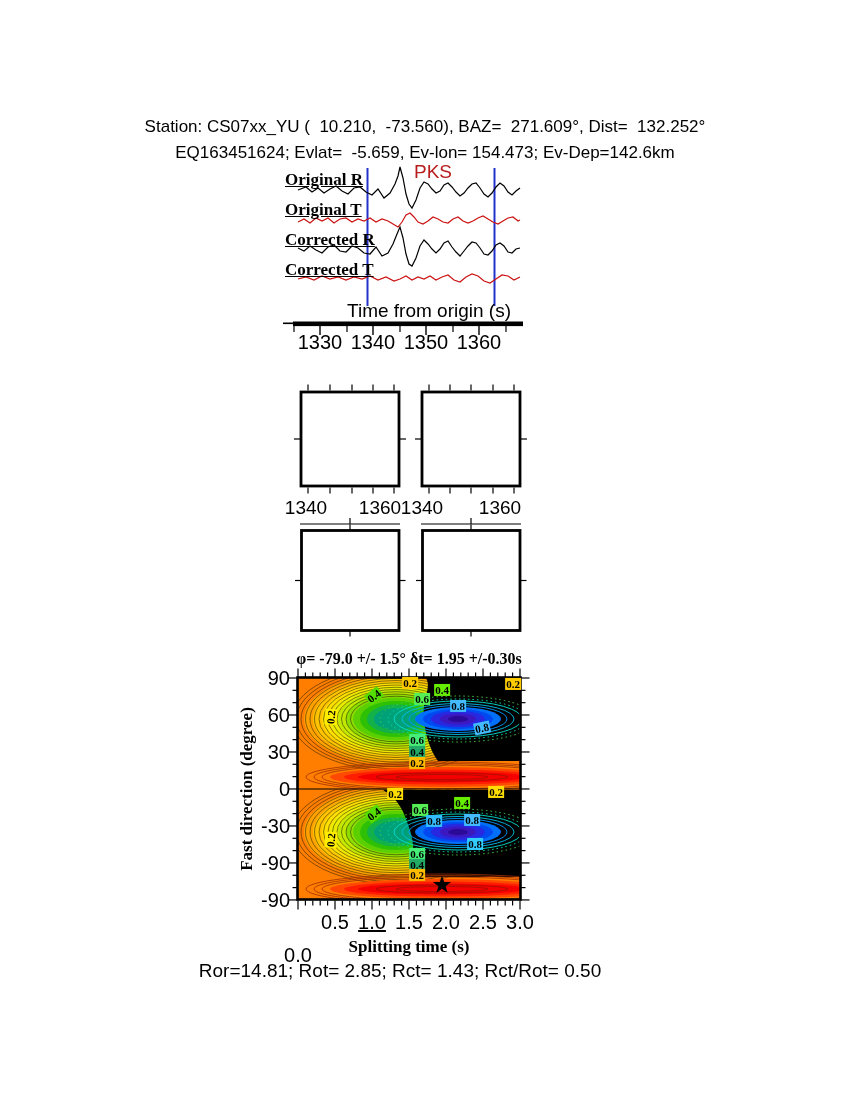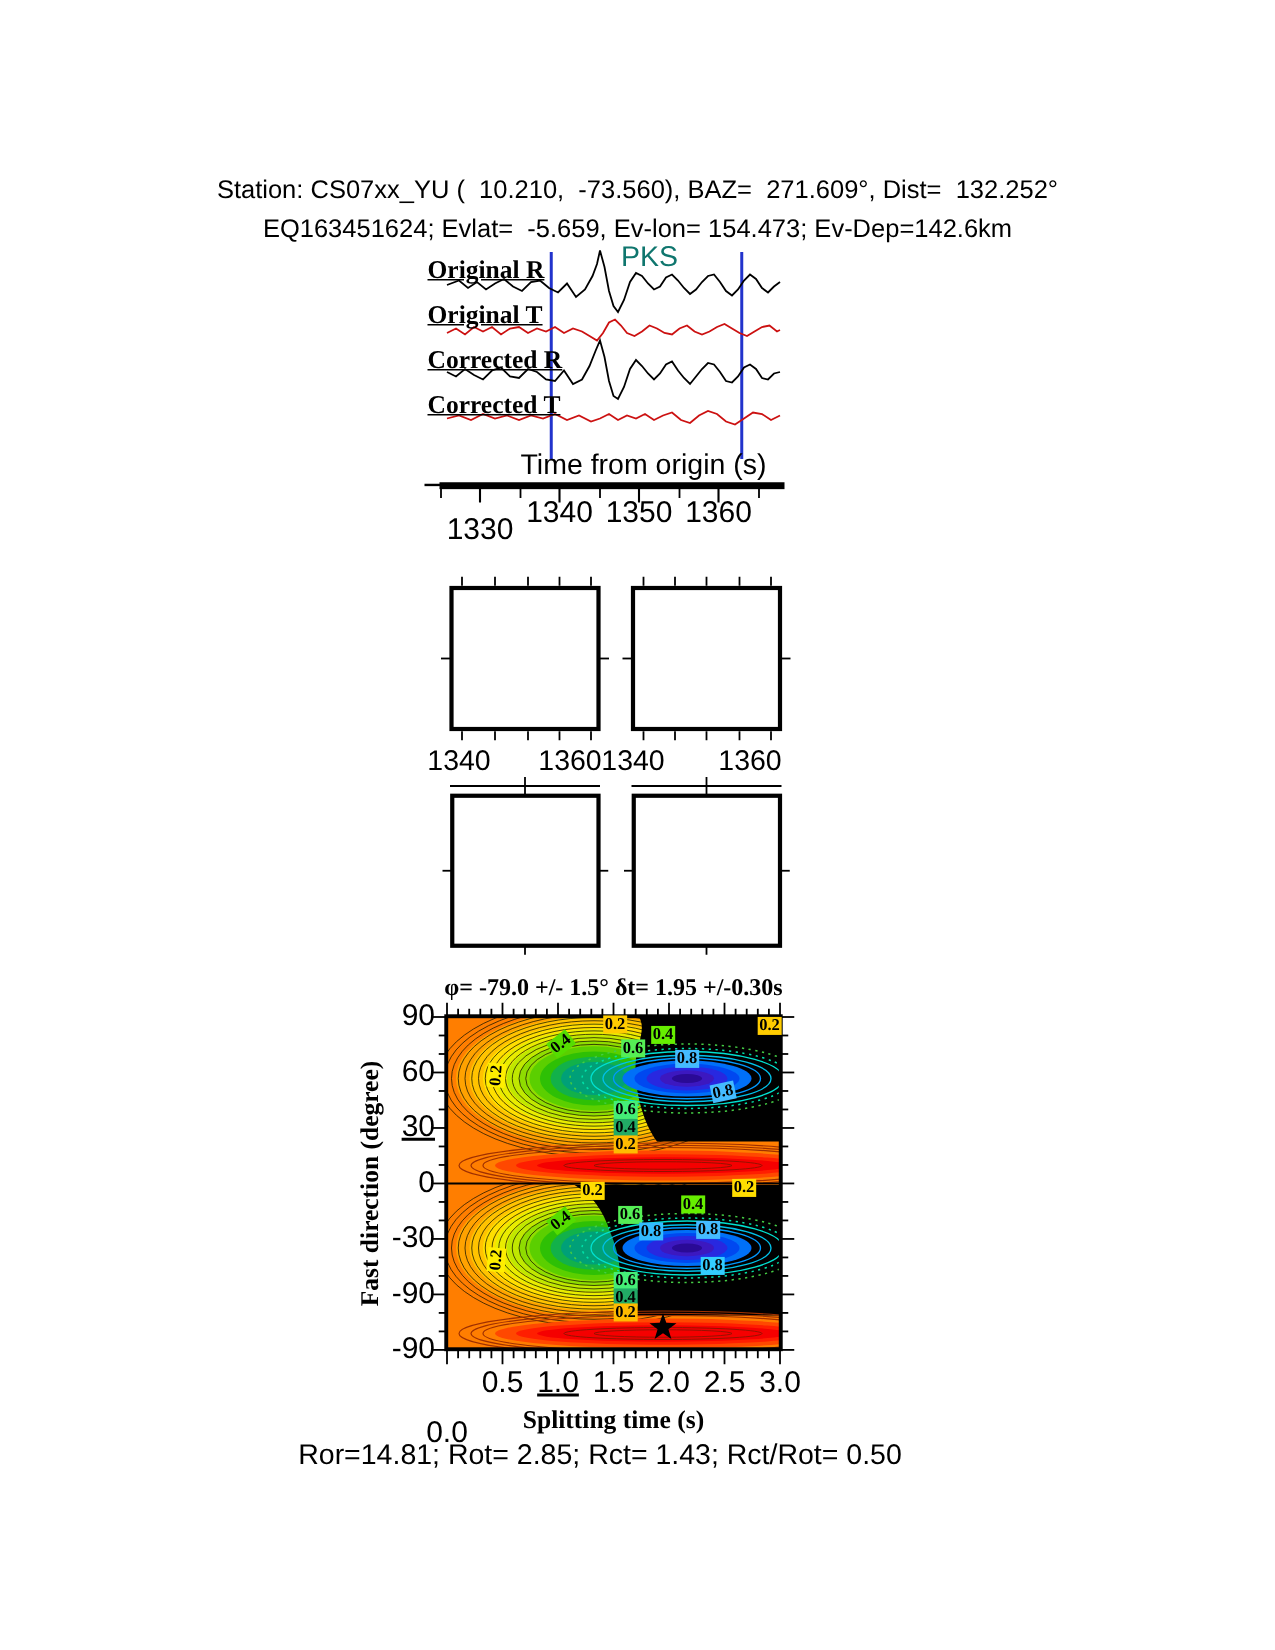--- a/index.html
+++ b/index.html
@@ -1,21 +1,21 @@
 <!DOCTYPE html>
 <html><head>
 <meta charset="utf-8">
 <style>
   html,body{margin:0;padding:0;background:#fff;}
   .page{position:relative;width:850px;height:1097px;background:#fff;overflow:hidden;
         font-family:"Liberation Sans",sans-serif;color:#000;}
   .fig{position:absolute;left:0;top:0;width:850px;height:1100px;}
   .hdr{position:absolute;left:0;width:100%;text-align:center;font-size:17px;white-space:pre;}
   .trace-label{position:absolute;font:bold 17px "Liberation Serif",serif;text-decoration:underline;white-space:nowrap;}
-  .phase{position:absolute;font-size:19px;color:#0f766e;white-space:nowrap;}
+  .phase{position:absolute;font-size:19px;color:#b91c1c;white-space:nowrap;}
   .axis-title{position:absolute;font-size:19px;white-space:nowrap;transform:translateX(-50%);}
   .tickl{position:absolute;font-size:20px;white-space:nowrap;transform:translateX(-50%);}
   .ztick{position:absolute;font-size:19px;white-space:nowrap;transform:translateX(-50%);}
   .ytick{position:absolute;font-size:20px;white-space:nowrap;transform:translate(-100%,-50%);}
   .xtick{position:absolute;font-size:20px;white-space:nowrap;transform:translateX(-50%);}
   .ctitle{position:absolute;font:bold 16px "Liberation Serif",serif;white-space:nowrap;transform:translateX(-50%);}
   .clabel{position:absolute;font:bold 17px "Liberation Serif",serif;white-space:nowrap;transform:translateX(-50%);}
   .cylabel{position:absolute;font:bold 17px "Liberation Serif",serif;white-space:nowrap;
            transform:translate(-50%,-50%) rotate(-90deg);}
   .footer{position:absolute;font-size:19px;white-space:nowrap;transform:translateX(-50%);}
@@ -363,31 +363,31 @@
 
   <div class="phase" style="left:414px;top:161px">PKS</div>
 
   <div class="axis-title" style="left:429px;top:300px">Time from origin (s)</div>
 
   <div class="ctitle" style="left:409px;top:650px">φ= -79.0 +/- 1.5° δt= 1.95 +/-0.30s</div>
   <div class="cylabel" style="left:247px;top:789px">Fast direction (degree)</div>
   <div class="clabel" style="left:409px;top:937px">Splitting time (s)</div>
 
   <div class="footer" style="left:400px;top:960px">Ror=14.81; Rot= 2.85; Rct= 1.43; Rct/Rot= 0.50</div>
-<span class="tickl" style="left: 320px; top: 342px;">1330</span>
+<span class="tickl" style="left: 320px; top: 331px;">1330</span>
     <span class="tickl" style="left: 373px; top: 331px;">1340</span>
     <span class="tickl" style="left: 426px; top: 331px;">1350</span>
     <span class="tickl" style="left: 479px; top: 331px;">1360</span>
     <span class="ztick" style="left: 306px; top: 497px;">1340</span>
     <span class="ztick" style="left: 380px; top: 497px;">1360</span>
     <span class="ztick" style="left: 422px; top: 497px;">1340</span>
     <span class="ztick" style="left: 500px; top: 497px;">1360</span>
     <span class="ytick" style="left: 290px; top: 678px; text-align: right;">90</span>
     <span class="ytick" style="left: 290px; top: 715px;">60</span>
-    <span class="ytick" style="left: 290px; top: 752px; text-decoration: underline;">30</span>
+    <span class="ytick" style="left: 290px; top: 752px;">30</span>
     <span class="ytick" style="left: 290px; top: 789px;">0</span>
     <span class="ytick" style="left: 290px; top: 826px;">-30</span>
     <span class="ytick" style="left: 290px; top: 863px;">-90</span>
     <span class="ytick" style="left: 290px; top: 900px;">-90</span>
     <span class="xtick" style="left: 298px; top: 911px; margin-top: 33px;">0.0</span>
     <span class="xtick" style="left: 335px; top: 911px;">0.5</span>
     <span class="xtick" style="left: 372px; top: 911px; text-decoration: underline;">1.0</span>
     <span class="xtick" style="left: 409px; top: 911px;">1.5</span>
     <span class="xtick" style="left: 446px; top: 911px;">2.0</span>
     <span class="xtick" style="left: 483px; top: 911px;">2.5</span>

